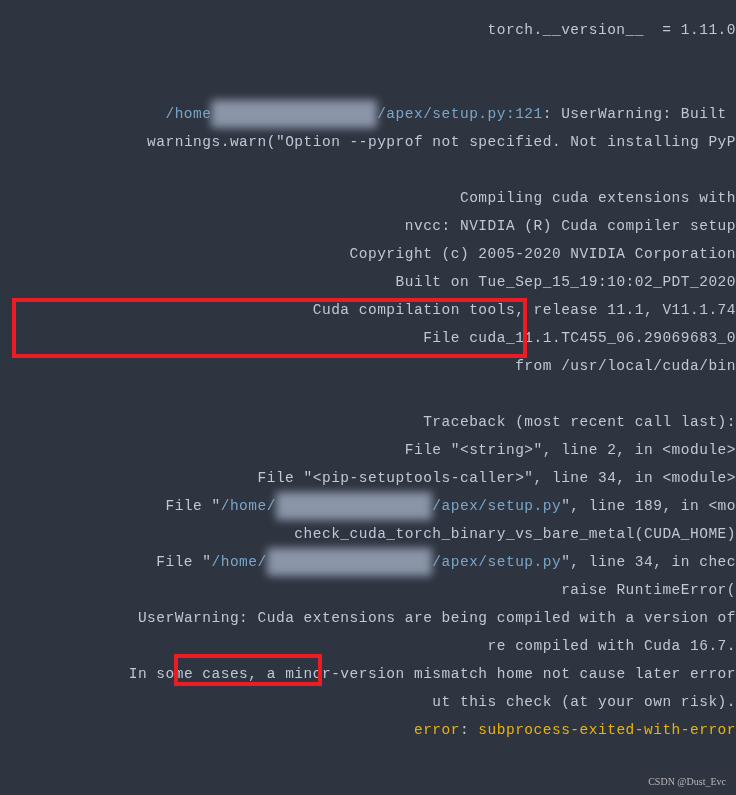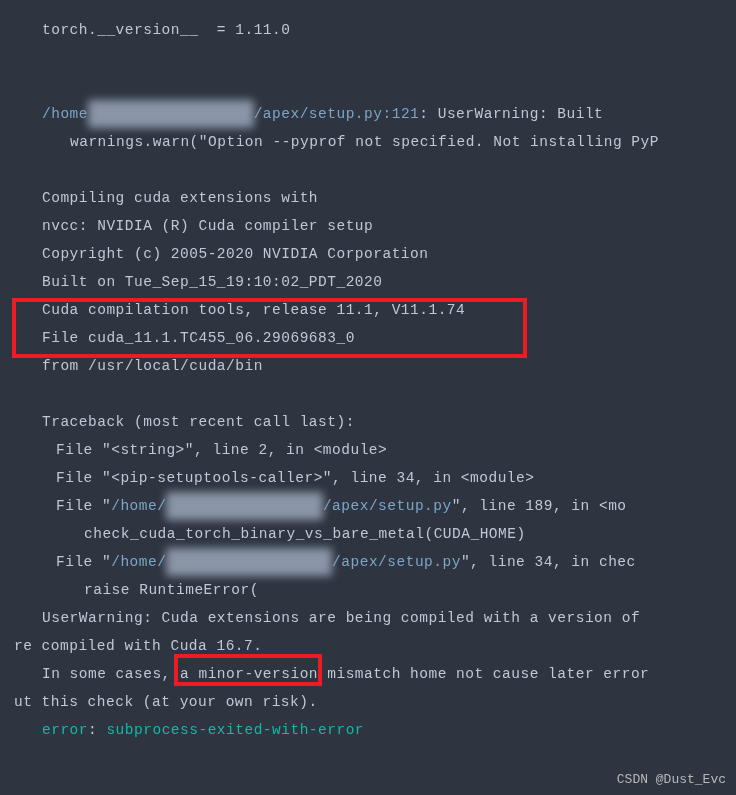--- a/index.html
+++ b/index.html
@@ -1,18 +1,19 @@
 <!DOCTYPE html>
 <html><head>
   <meta charset="utf-8">
   <style>
     * {
       margin: 0;
       padding: 0;
       box-sizing: border-box;
+      text-align: right;
     }
     body {
       width: 736px;
       height: 795px;
       background: #2e3440;
       font-family: 'Consolas', 'Monaco', 'Courier New', monospace;
       font-size: 14.5px;
       color: #c0c8d5;
       padding: 16px 0 0 14px;
       overflow: hidden;
@@ -27,21 +28,21 @@
       color: #7aa6c9;
     }
     .blur {
       filter: blur(4px);
       display: inline-block;
       background: #8a95a8;
       color: transparent;
       border-radius: 2px;
     }
     .error {
-      color: #14b8a6;
+      color: #eab308;
       font-family: Liberation Mono, monospace;
     }
     .red-box1 {
       position: absolute;
       left: 12px;
       top: 298px;
       width: 515px;
       height: 60px;
       border: 4px solid #ed1c24;
       pointer-events: none;
@@ -53,22 +54,22 @@
       width: 148px;
       height: 32px;
       border: 4px solid #ed1c24;
       pointer-events: none;
     }
     .watermark {
       position: absolute;
       bottom: 8px;
       right: 10px;
       color: #b8b8b8;
-      font-size: 13px;
-      font-family: Liberation Mono, monospace;
+      font-size: 10px;
+      font-family: Liberation Serif, serif;
       letter-spacing: 0;
     }
     .indent1 { padding-left: 28px; }
     .indent2 { padding-left: 42px; }
     .indent3 { padding-left: 56px; }
     .indent4 { padding-left: 70px; }
   </style>
 </head>
 <body>
 

